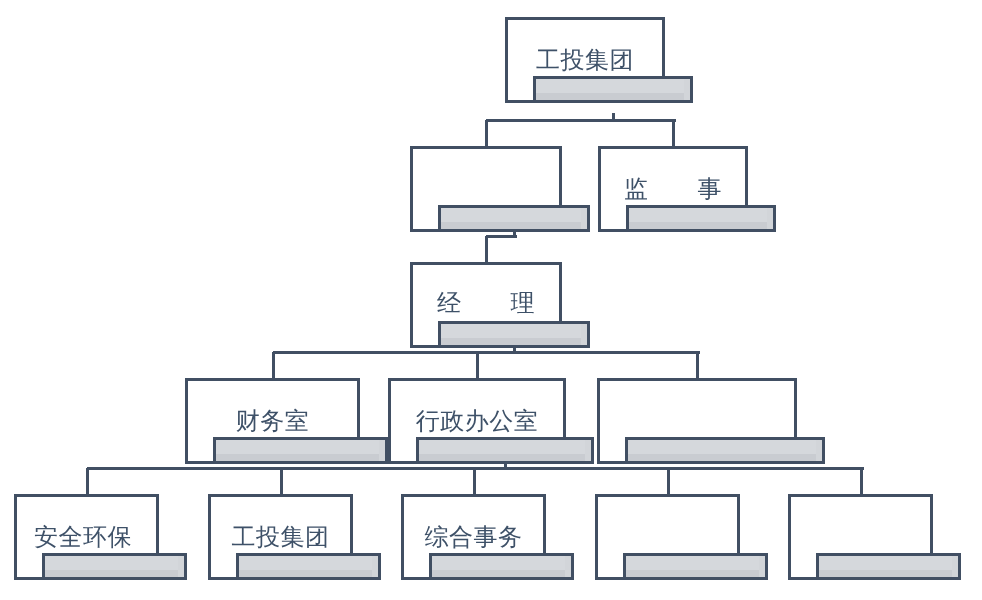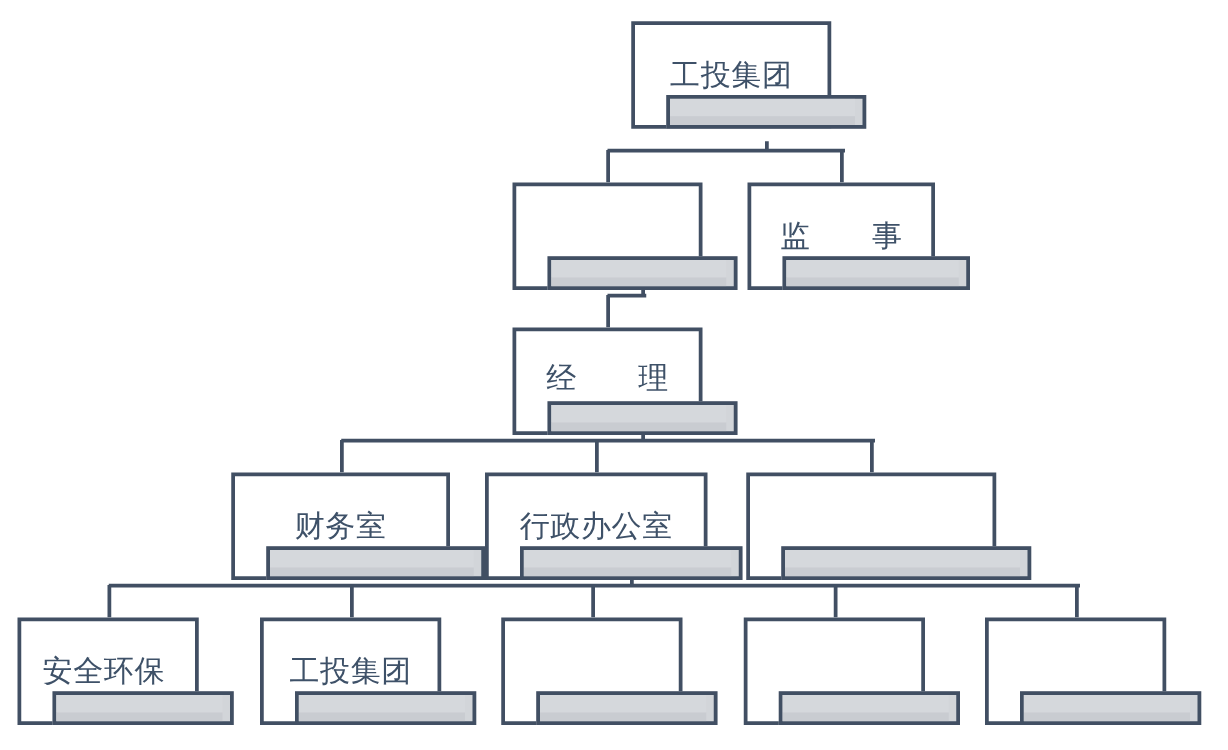--- a/index.html
+++ b/index.html
@@ -146,20 +146,21 @@
         <div class="node-label" style="height: 86px; width: 138px;">安全环保</div>
         <div class="node-bar" style="left: 28px; top: 59px; width: 145px; height: 27px;"></div>
       </div>
       <div class="node" style="left: 208px; top: 494px; width: 173px; height: 86px;">
         <div class="node-box" style="width: 145px; height: 86px;"></div>
         <div class="node-label" style="height: 86px; width: 145px;">工投集团</div>
         <div class="node-bar" style="left: 28px; top: 59px; width: 145px; height: 27px;"></div>
       </div>
       <div class="node" style="left: 401px; top: 494px; width: 173px; height: 86px;">
         <div class="node-box" style="width: 145px; height: 86px;"></div>
+        <div class="node-label" style="height: 86px; width: 145px;">综合事务</div>
         <div class="node-bar" style="left: 28px; top: 59px; width: 145px; height: 27px;"></div>
       </div>
       <div class="node" style="left: 595px; top: 494px; width: 173px; height: 86px;">
         <div class="node-box" style="width: 145px; height: 86px;"></div>
         <div class="node-bar" style="left: 28px; top: 59px; width: 145px; height: 27px;"></div>
       </div>
       <div class="node" style="left: 788px; top: 494px; width: 173px; height: 86px;">
         <div class="node-box" style="width: 145px; height: 86px;"></div>
         <div class="node-bar" style="left: 28px; top: 59px; width: 145px; height: 27px;"></div>
       </div>

